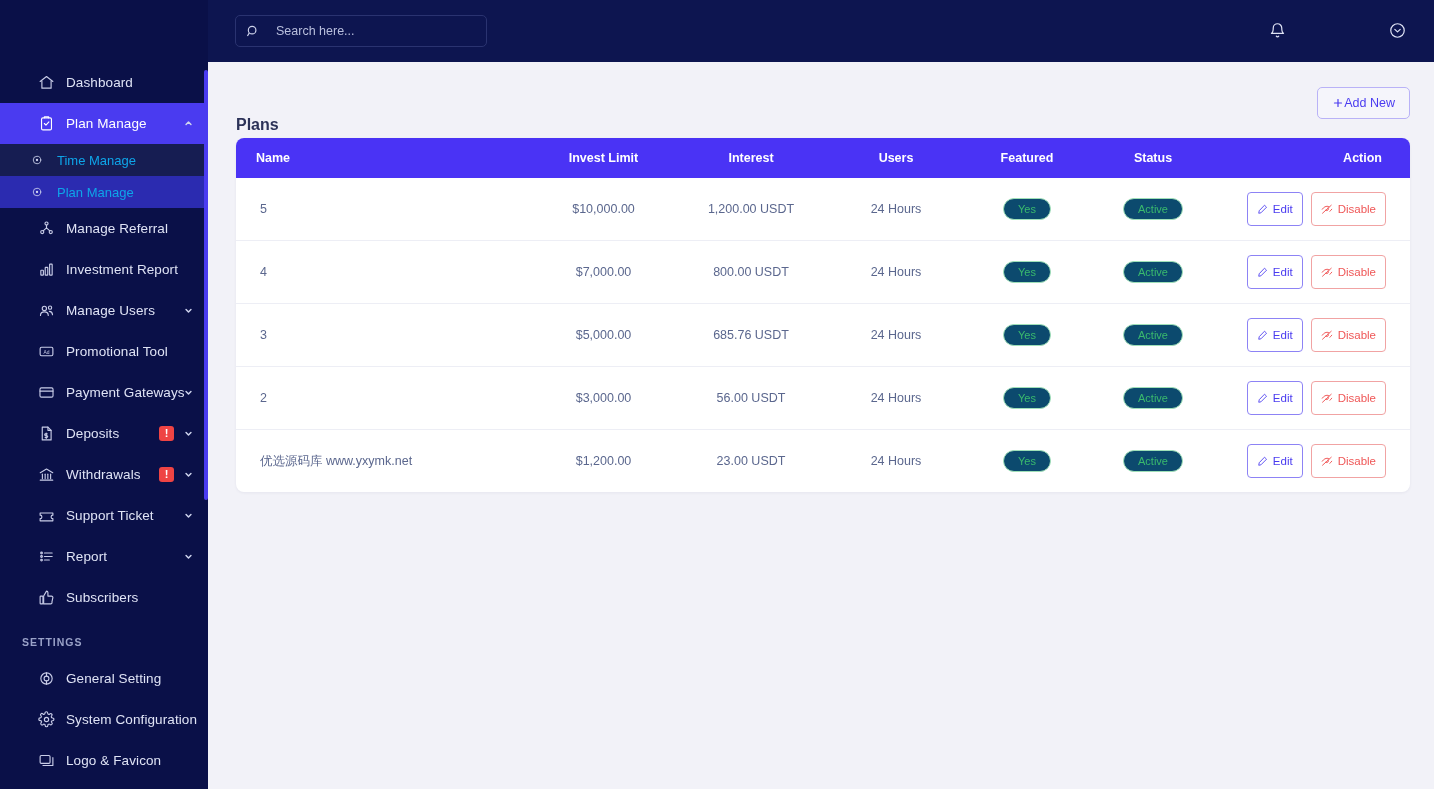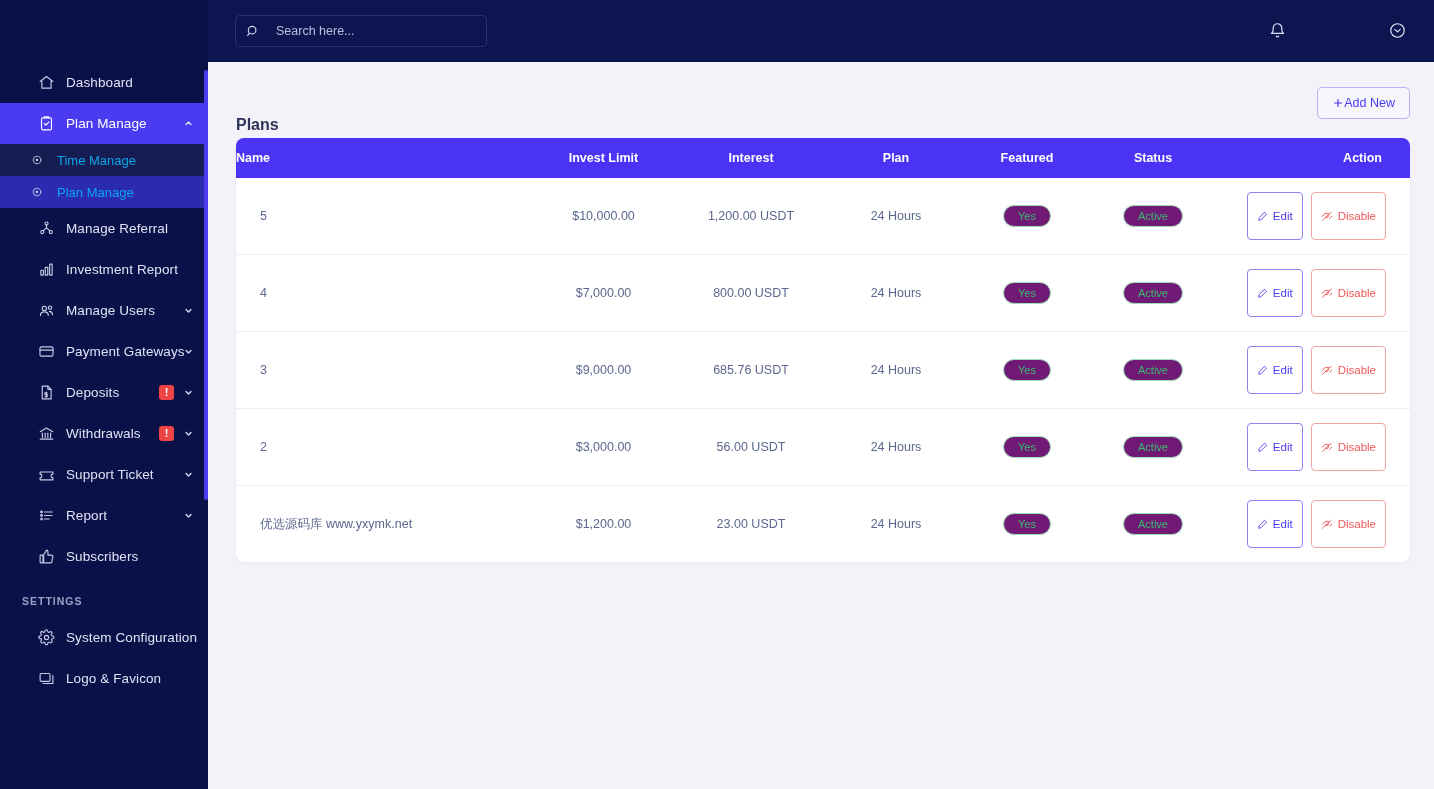--- a/index.html
+++ b/index.html
@@ -140,47 +140,47 @@
     background: #fff; border-radius: 8px;
     box-shadow: 0 1px 3px rgba(30,30,80,.06);
     overflow: hidden;
   }
   table { width: 100%; border-collapse: collapse; }
   thead tr { background: #4a33f5; }
   thead th {
     color: #fff; font-size: 12.5px; font-weight: bold;
     padding: 13px 0; text-align: center; white-space: nowrap;
   }
-  thead th.c-name { text-align: left; width: 295px; }
+  thead th.c-name { text-align: left; padding-left: 20px; width: 295px; }
   thead th.c-invest { width: 145px; }
   thead th.c-interest { width: 150px; }
   thead th.c-time  { width: 140px; }
   thead th.c-feat  { width: 122px; }
   thead th.c-status{ width: 130px; }
   thead th.c-action{ text-align: right; padding-right: 28px; }
 
   tbody tr { border-bottom: 1px solid #edeef5; }
   tbody tr:last-child { border-bottom: none; }
   tbody td {
     padding: 14px 0; font-size: 12.5px; color: #5b678e;
     text-align: center; white-space: nowrap;
   }
   tbody td.c-name { text-align: left; padding-left: 24px; }
   tbody td.c-action { text-align: right; padding-right: 24px; }
 
   .pill {
     display: inline-block; font-size: 11px;
     padding: 3px 14px; border-radius: 11px;
-    border: 1px solid #9fe0b8; color: #3aba6d; background: #701a75;
+    border: 1px solid #9fe0b8; color: #3aba6d; background: #0c4a6e;
     line-height: 1.3;
   }
   .act-wrap { display: inline-flex; gap: 8px; }
   .btn-edit, .btn-disable {
     display: inline-flex; align-items: center; gap: 5px;
-    font-size: 11.5px; padding: 17px 9px; border-radius: 4px;
+    font-size: 11.5px; padding: 10px 9px; border-radius: 4px;
     background: #fff; cursor: pointer;
     font-family: "Liberation Sans", sans-serif;
   }
   .btn-edit { border: 1px solid #8d83f5; color: #4a3bf0; }
   .btn-disable { border: 1px solid #f1a3a3; color: #ef5656; }
   svg { display: block; }
 </style>
 </head>
 <body>
 
@@ -264,20 +264,29 @@
         <span class="lbl">Manage Users</span>
         <span class="chev">
           <svg width="11" height="11" viewBox="0 0 18 14" fill="none" stroke="currentColor" stroke-width="2.4" stroke-linecap="round" stroke-linejoin="round">
             <polyline points="5,5.5 9,9.5 13,5.5"></polyline>
           </svg>
         </span>
       </div>
       <div class="nav-item">
         <span class="ic">
           <svg width="17" height="17" viewBox="0 0 24 24" fill="none" stroke="currentColor" stroke-width="1.6" stroke-linecap="round" stroke-linejoin="round">
+            <rect x="3" y="6" width="18" height="12" rx="2"></rect>
+            <text x="12" y="15" font-size="7" fill="currentColor" stroke="none" text-anchor="middle">Ad</text>
+          </svg>
+        </span>
+        <span class="lbl">Promotional Tool</span>
+      </div>
+      <div class="nav-item">
+        <span class="ic">
+          <svg width="17" height="17" viewBox="0 0 24 24" fill="none" stroke="currentColor" stroke-width="1.6" stroke-linecap="round" stroke-linejoin="round">
             <rect x="2.8" y="5.5" width="18.4" height="13" rx="2"></rect>
             <line x1="2.8" y1="10" x2="21.2" y2="10"></line>
           </svg>
         </span>
         <span class="lbl">Payment Gateways</span>
         <span class="chev">
           <svg width="11" height="11" viewBox="0 0 18 14" fill="none" stroke="currentColor" stroke-width="2.4" stroke-linecap="round" stroke-linejoin="round">
             <polyline points="5,5.5 9,9.5 13,5.5"></polyline>
           </svg>
         </span>
@@ -352,20 +361,31 @@
       <div class="nav-item">
         <span class="ic">
           <svg width="17" height="17" viewBox="0 0 24 24" fill="none" stroke="currentColor" stroke-width="1.6" stroke-linecap="round" stroke-linejoin="round">
             <path d="M8 21V10l4-7a2 2 0 0 1 2 2v5h5a2 2 0 0 1 2 2.3l-1.3 6A2 2 0 0 1 17.7 21z"></path>
             <rect x="3" y="10" width="4" height="11" rx="1"></rect>
           </svg>
         </span>
         <span class="lbl">Subscribers</span>
       </div>
       <div class="section-title">SETTINGS</div>
+      <div class="nav-item">
+        <span class="ic">
+          <svg width="17" height="17" viewBox="0 0 24 24" fill="none" stroke="currentColor" stroke-width="1.6" stroke-linecap="round" stroke-linejoin="round">
+            <circle cx="12" cy="12" r="8"></circle>
+            <circle cx="12" cy="12" r="3.4"></circle>
+            <line x1="12" y1="4" x2="12" y2="8.6"></line>
+            <line x1="12" y1="15.4" x2="12" y2="20"></line>
+          </svg>
+        </span>
+        <span class="lbl">General Setting</span>
+      </div>
       <div class="nav-item">
         <span class="ic">
           <svg width="17" height="17" viewBox="0 0 24 24" fill="none" stroke="currentColor" stroke-width="1.6" stroke-linecap="round" stroke-linejoin="round">
             <circle cx="12" cy="12" r="3"></circle>
             <path d="M19.1 14.4a1.6 1.6 0 0 0 .3 1.8l.1.1a1.9 1.9 0 1 1-2.7 2.7l-.1-.1a1.6 1.6 0 0 0-1.8-.3 1.6 1.6 0 0 0-1 1.5v.2a1.9 1.9 0 1 1-3.8 0v-.1a1.6 1.6 0 0 0-1-1.5 1.6 1.6 0 0 0-1.8.3l-.1.1a1.9 1.9 0 1 1-2.7-2.7l.1-.1a1.6 1.6 0 0 0 .3-1.8 1.6 1.6 0 0 0-1.5-1H3a1.9 1.9 0 1 1 0-3.8h.1a1.6 1.6 0 0 0 1.5-1 1.6 1.6 0 0 0-.3-1.8l-.1-.1a1.9 1.9 0 1 1 2.7-2.7l.1.1a1.6 1.6 0 0 0 1.8.3h.1a1.6 1.6 0 0 0 1-1.5V3a1.9 1.9 0 1 1 3.8 0v.1a1.6 1.6 0 0 0 1 1.5 1.6 1.6 0 0 0 1.8-.3l.1-.1a1.9 1.9 0 1 1 2.7 2.7l-.1.1a1.6 1.6 0 0 0-.3 1.8v.1a1.6 1.6 0 0 0 1.5 1h.2a1.9 1.9 0 1 1 0 3.8h-.1a1.6 1.6 0 0 0-1.5 1z"></path>
           </svg>
         </span>
         <span class="lbl">System Configuration</span>
       </div>
       <div class="nav-item">
@@ -421,21 +441,21 @@
     </button>
   </div>
 
   <div id="table-card">
     <table>
       <thead>
         <tr>
           <th class="c-name">Name</th>
           <th class="c-invest">Invest Limit</th>
           <th class="c-interest">Interest</th>
-          <th class="c-time">Plan</th>
+          <th class="c-time">Users</th>
           <th class="c-feat">Featured</th>
           <th class="c-status">Status</th>
           <th class="c-action">Action</th>
         </tr>
       </thead>
       <tbody id="table-body">
           <tr>
             <td class="c-name">5</td>
             <td>$10,000.00</td>
             <td>1,200.00 USDT</td>
@@ -488,21 +508,21 @@
                       <line x1="3" y1="20.5" x2="20.5" y2="4.5"></line>
                       <path d="M9.6 14.6a3.3 3.3 0 0 0 4.6-4.6"></path>
                     </svg>
                   </span>
                   <span>Disable</span>
                 </button>
               </span></td>
           </tr>
           <tr>
             <td class="c-name">3</td>
-            <td>$9,000.00</td>
+            <td>$5,000.00</td>
             <td>685.76 USDT</td>
             <td>24 Hours</td>
             <td><span class="pill">Yes</span></td>
             <td><span class="pill">Active</span></td>
             <td class="c-action"><span class="act-wrap">
                 <button class="btn-edit">
                   <span>
                     <svg width="11" height="11" viewBox="0 0 24 24" fill="none" stroke="currentColor" stroke-width="1.9" stroke-linecap="round" stroke-linejoin="round">
                       <path d="M17 3.2 20.8 7 8.5 19.3 3.8 20.2 4.7 15.5z"></path>
                     </svg>

